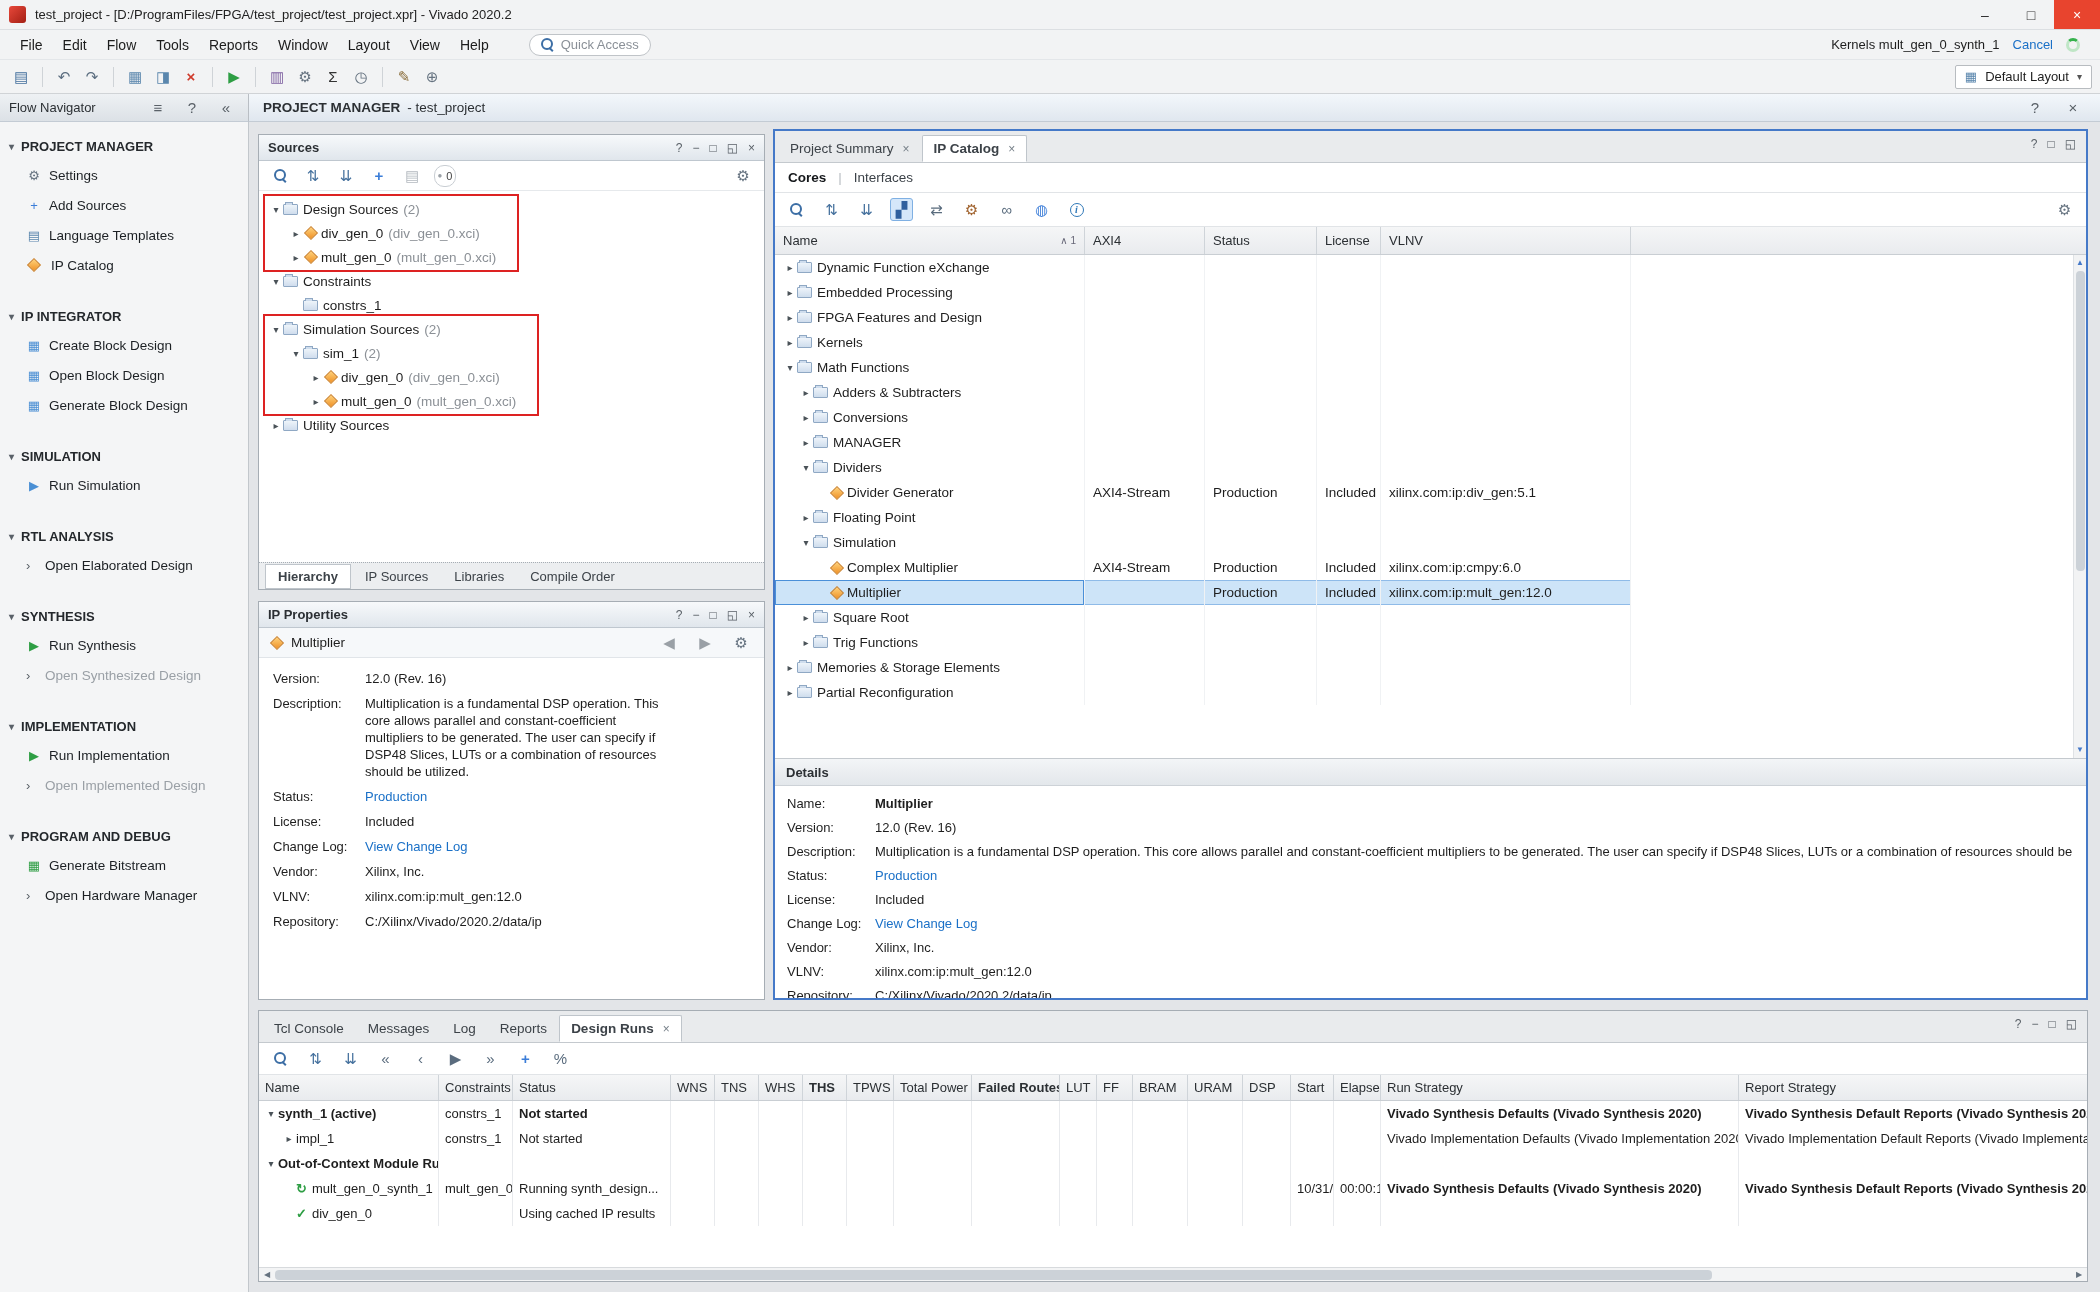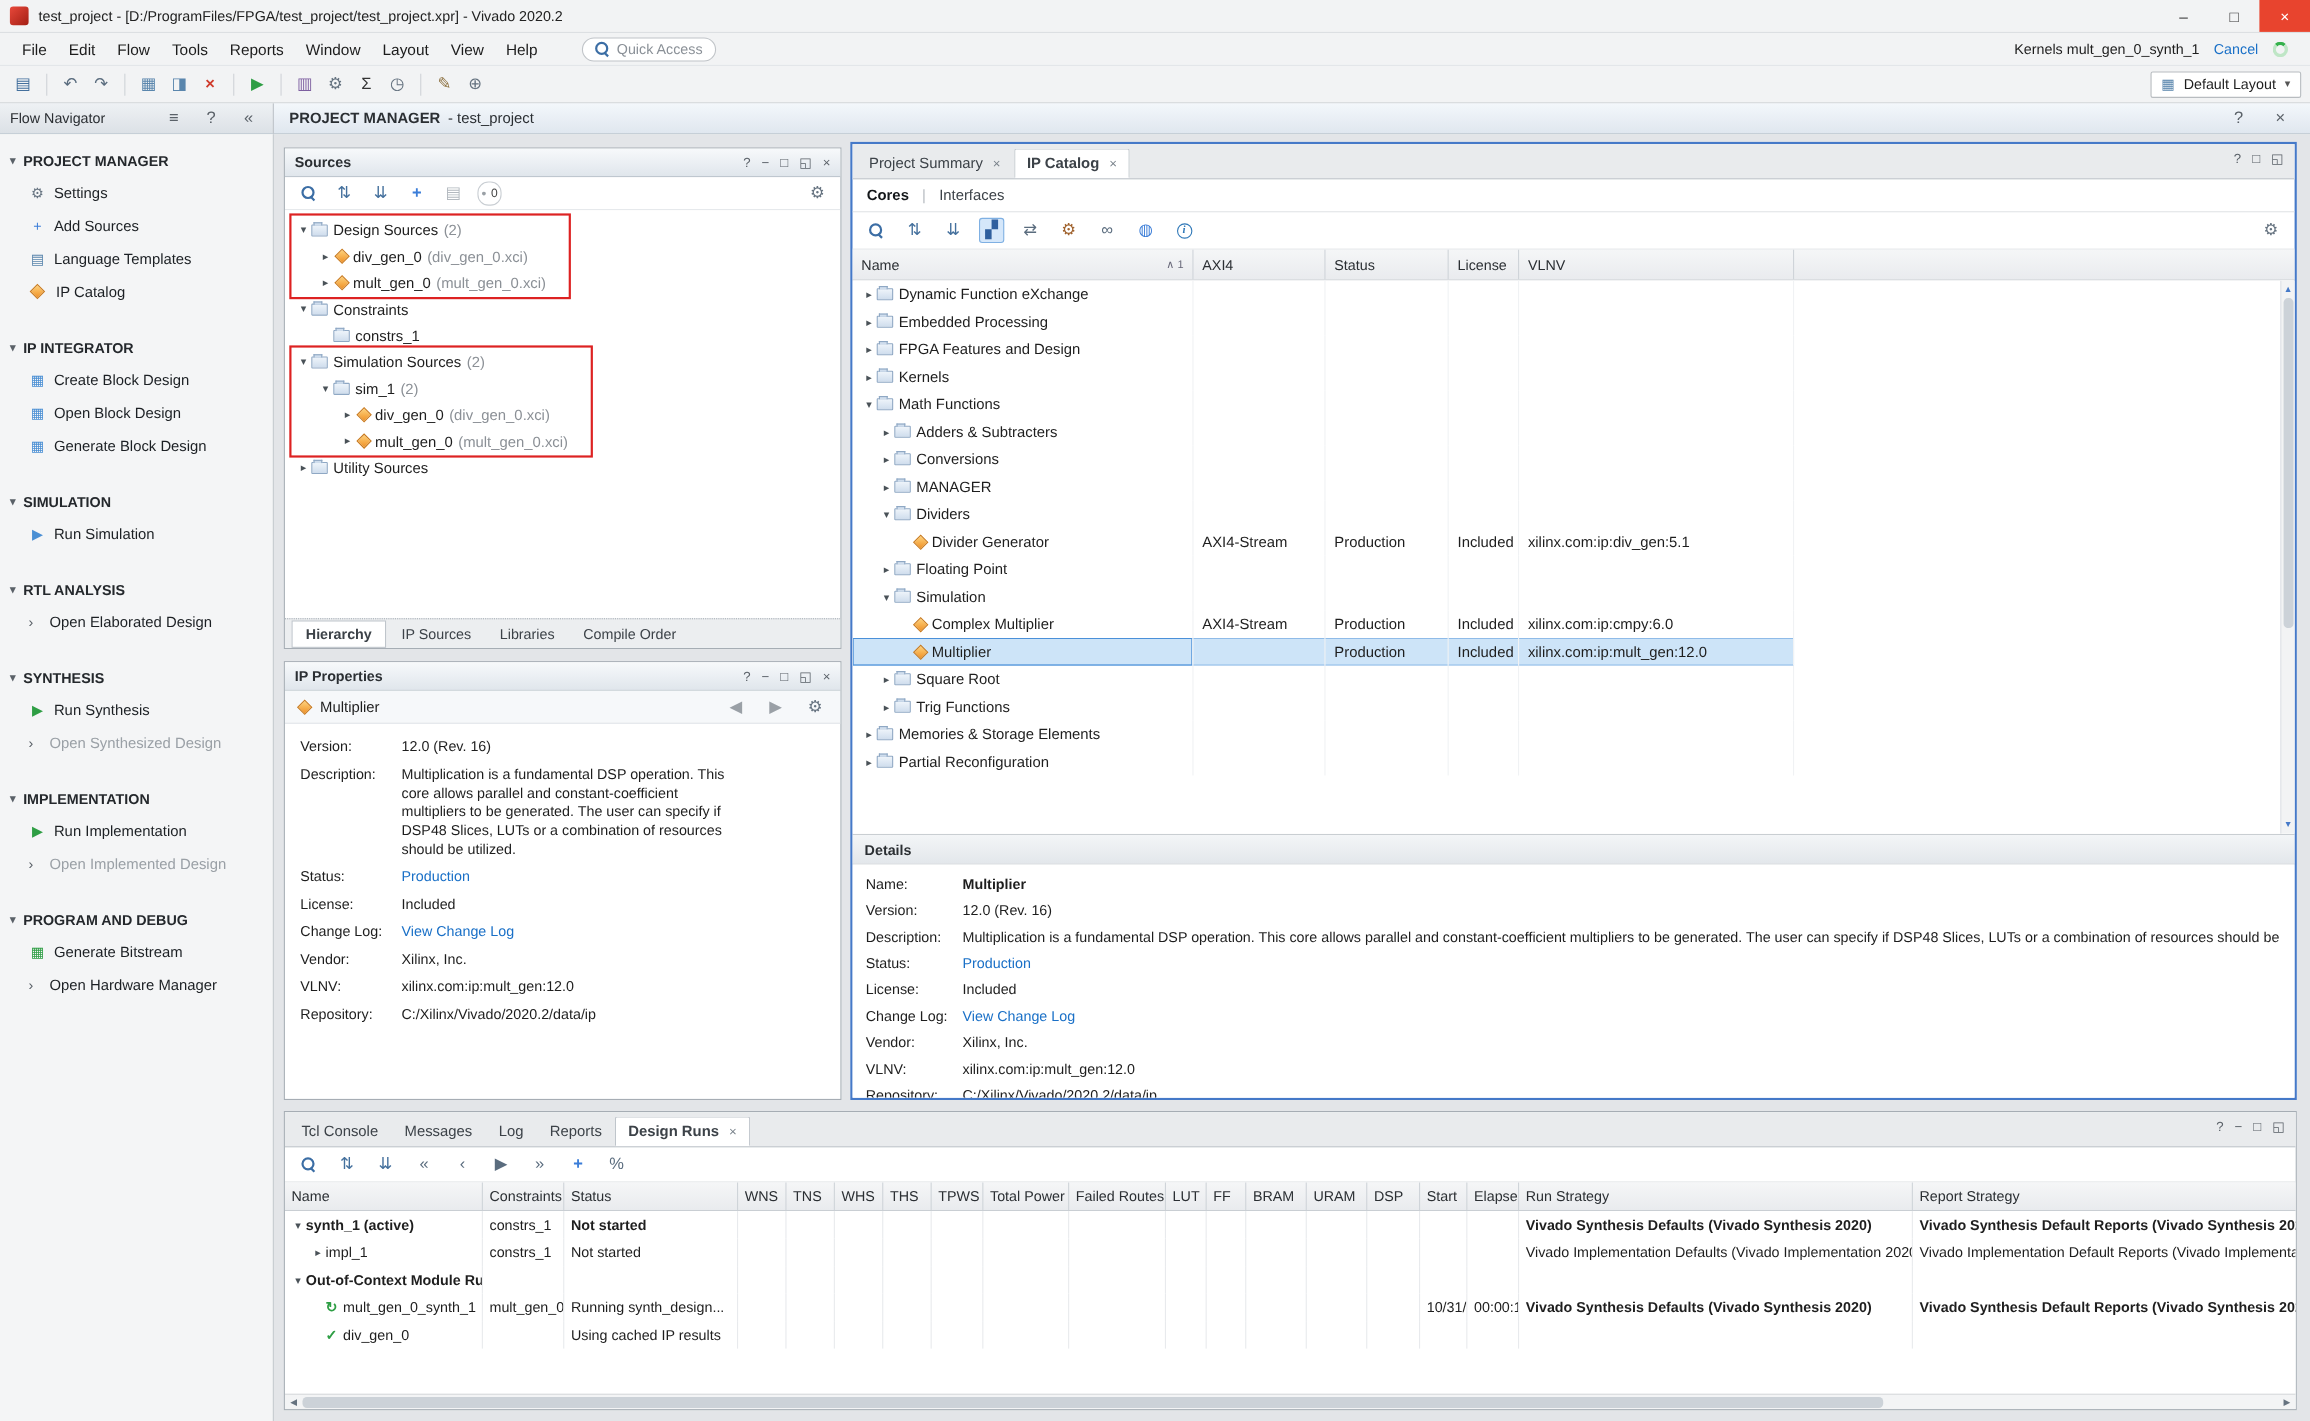--- a/index.html
+++ b/index.html
@@ -936,24 +936,24 @@
             <span class="glyph" style="color: rgb(90, 108, 126);">%</span>
           </span>
         </div>
       <div class="bt-head">
           <div class="bt-hcell" style="width: 180px;">Name</div>
           <div class="bt-hcell" style="width: 74px;">Constraints</div>
           <div class="bt-hcell" style="width: 158px;">Status</div>
           <div class="bt-hcell" style="width: 44px;">WNS</div>
           <div class="bt-hcell" style="width: 44px;">TNS</div>
           <div class="bt-hcell" style="width: 44px;">WHS</div>
-          <div class="bt-hcell" style="width: 44px;">THS</div>
+          <div class="bt-hcell" style="width: 44px; font-weight: bold;">THS</div>
           <div class="bt-hcell" style="width: 47px;">TPWS</div>
           <div class="bt-hcell" style="width: 78px;">Total Power</div>
-          <div class="bt-hcell" style="width: 88px;">Failed Routes</div>
+          <div class="bt-hcell" style="width: 88px; font-weight: bold;">Failed Routes</div>
           <div class="bt-hcell" style="width: 37px;">LUT</div>
           <div class="bt-hcell" style="width: 36px;">FF</div>
           <div class="bt-hcell" style="width: 55px;">BRAM</div>
           <div class="bt-hcell" style="width: 55px;">URAM</div>
           <div class="bt-hcell" style="width: 48px;">DSP</div>
           <div class="bt-hcell" style="width: 43px;">Start</div>
           <div class="bt-hcell" style="width: 47px;">Elapsed</div>
           <div class="bt-hcell" style="width: 358px;">Run Strategy</div>
           <div class="bt-hcell" style="width: 350px;">Report Strategy</div>
         </div>

